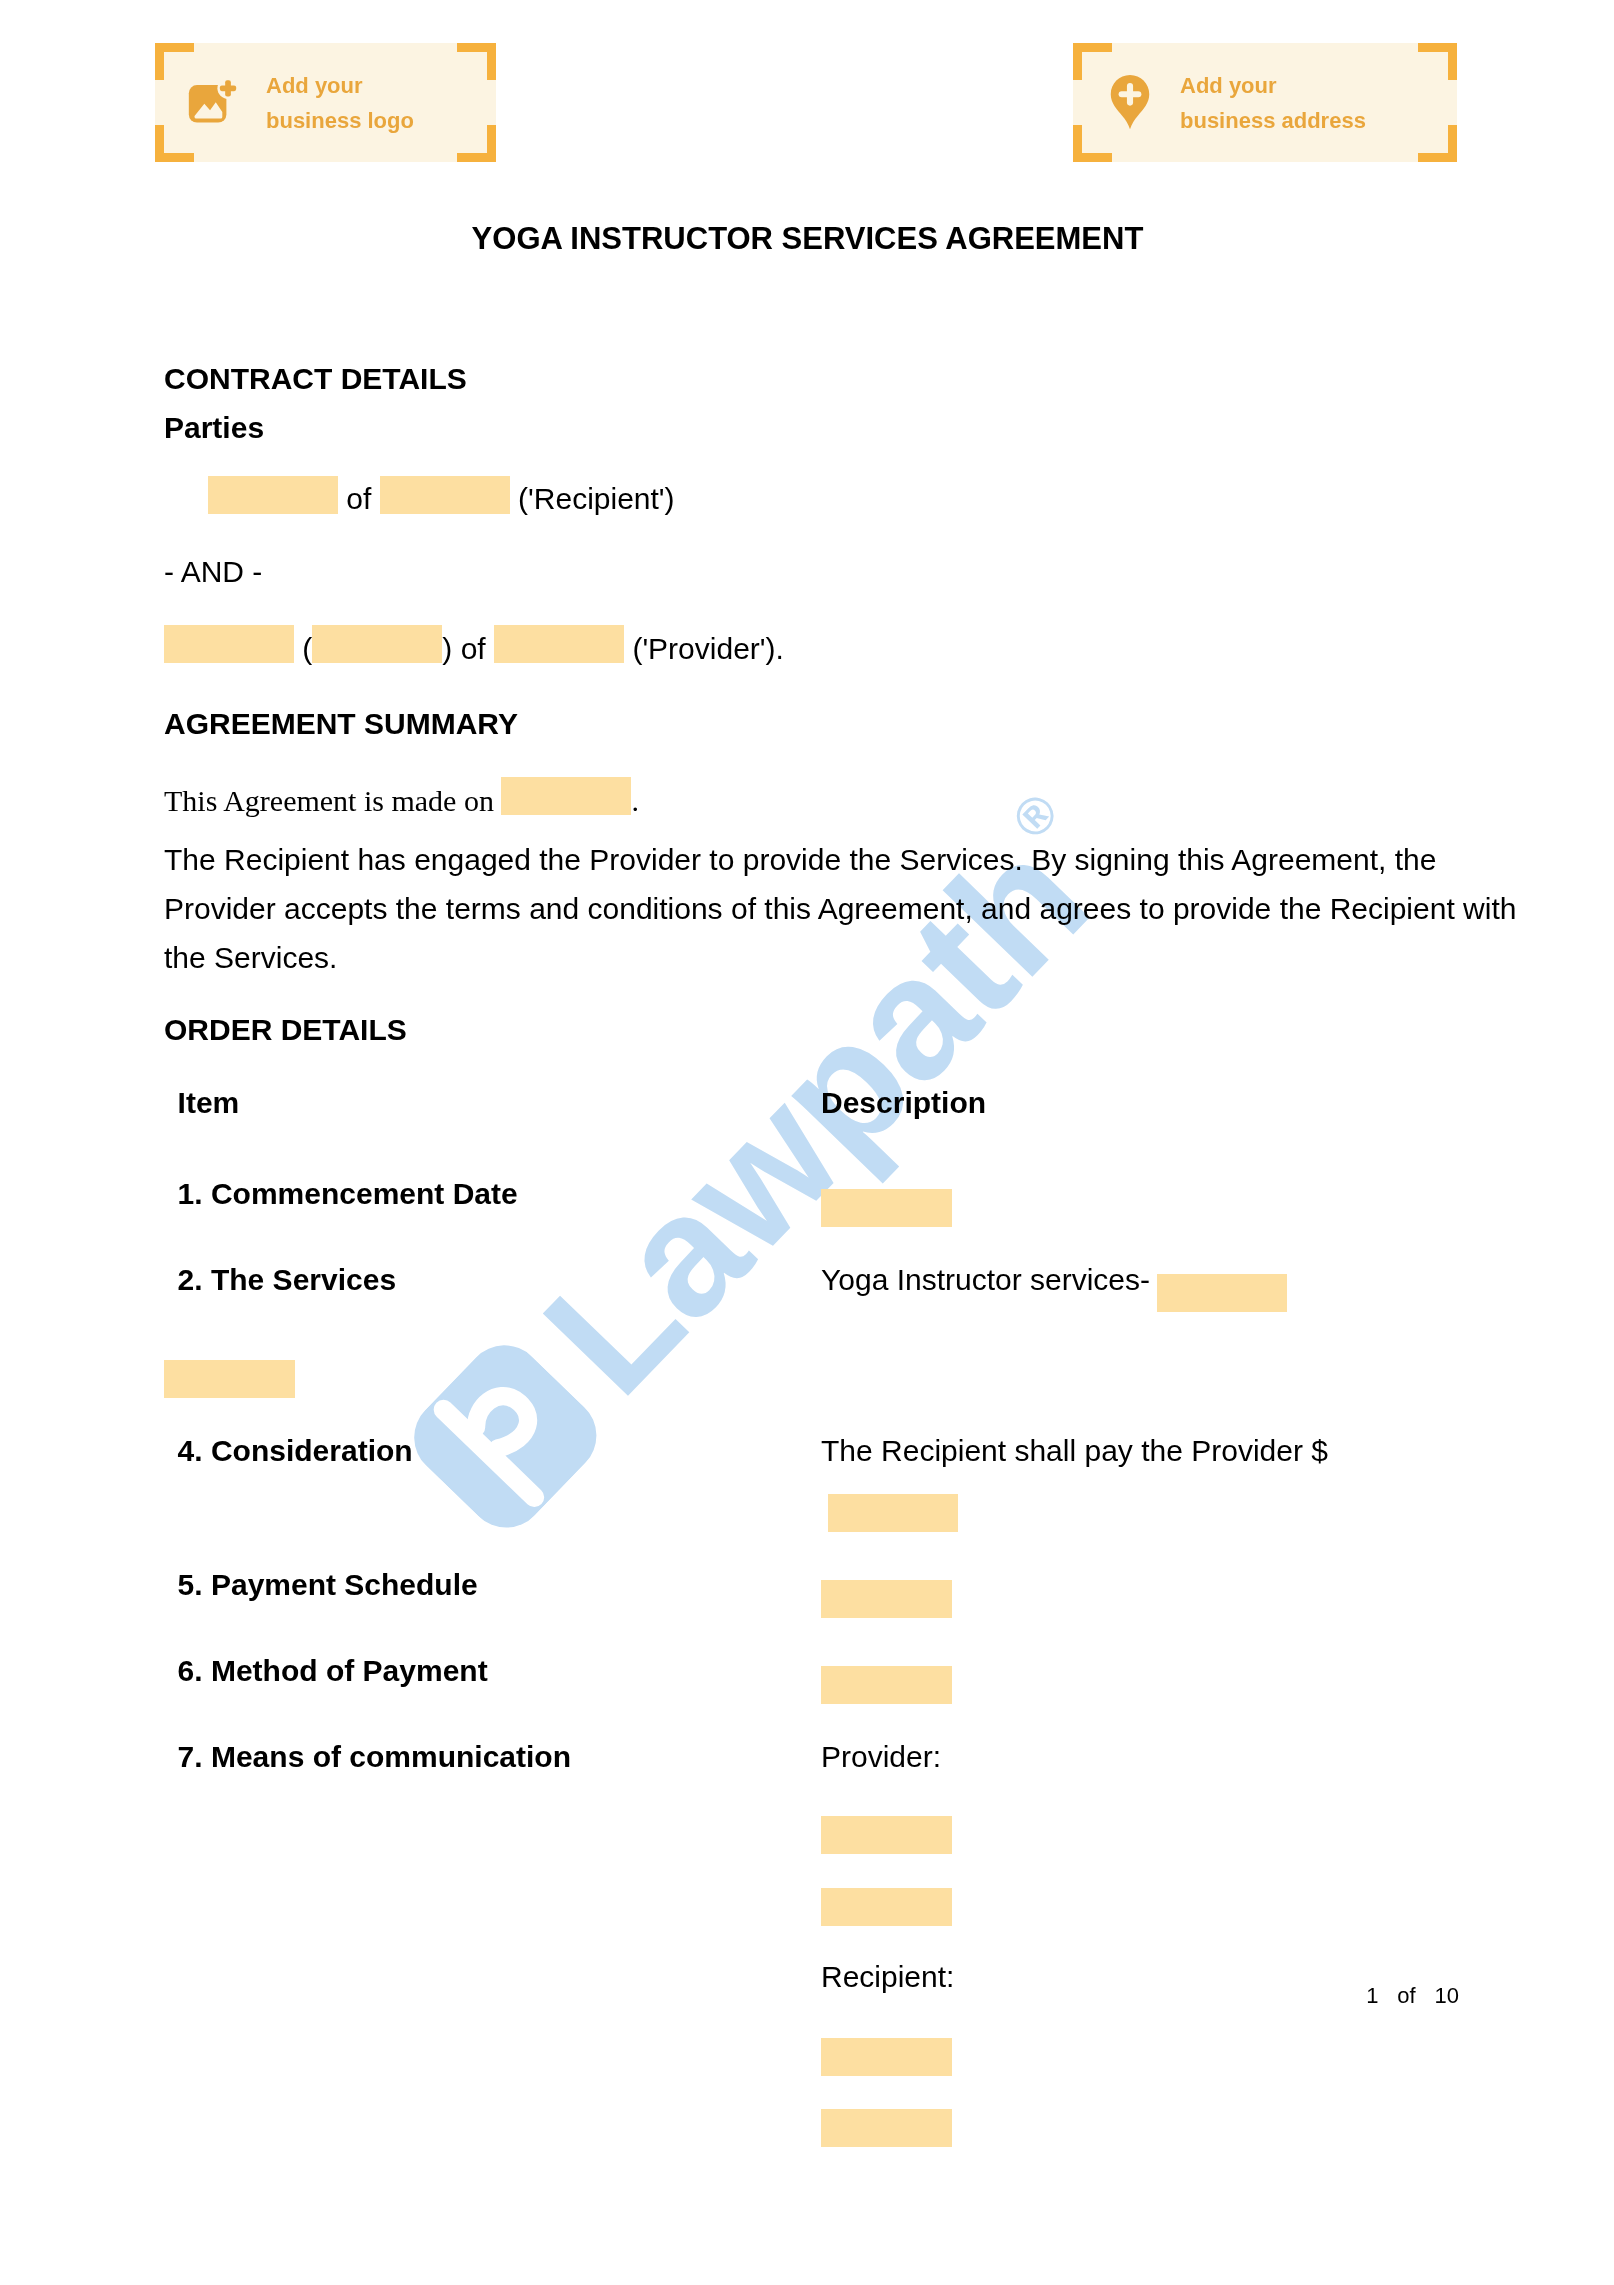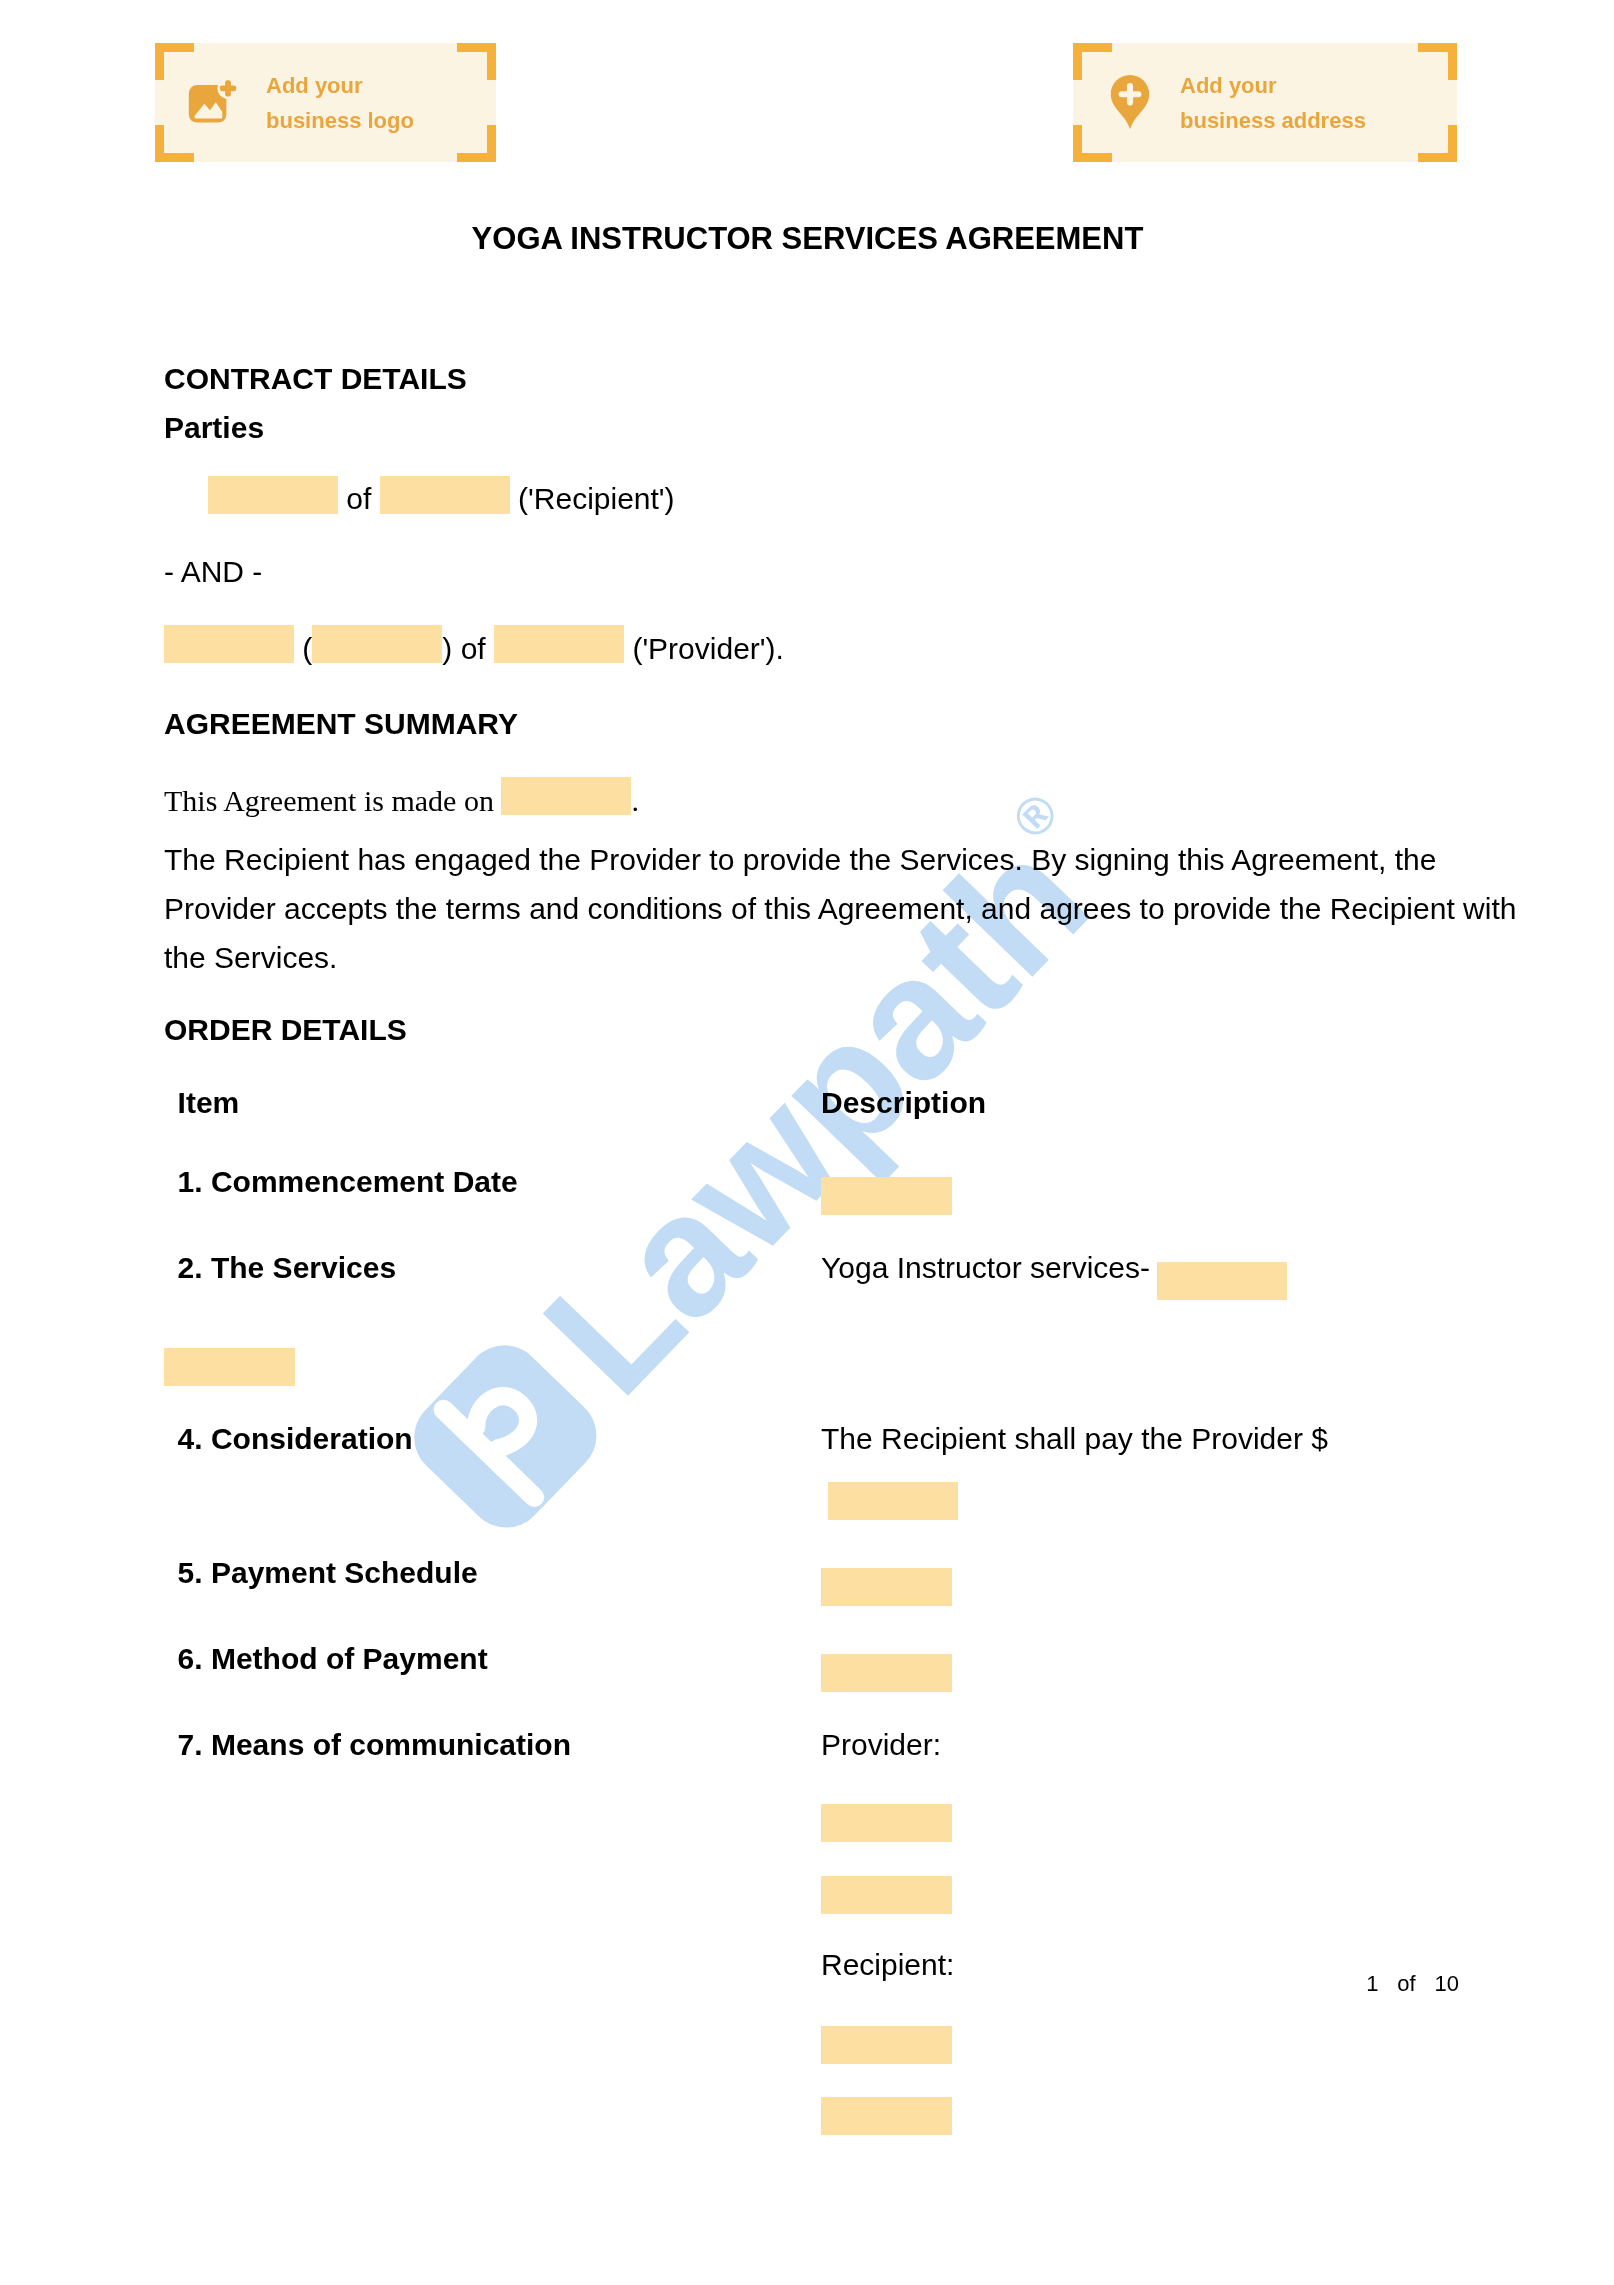--- a/index.html
+++ b/index.html
@@ -44,21 +44,21 @@
   .para-line { line-height:49px; white-space:nowrap; }
   
   .ph {
     display:inline-block; width:130px; height:38px; background:#FDDFA1;
     vertical-align:-4.5px;
   }
   .ph-low { vertical-align:-22px; margin-left:7.2px; }
   
   .order-table { margin-top:23.5px; }
   .t-row { display:flex; align-items:flex-start; min-height:49px; margin-bottom:28px; }
-  .t-row.header { margin-bottom:30px; }
+  .t-row.header { margin-bottom:42px; }
   .c-item { width:657px; box-sizing:border-box; padding-left:13.6px; line-height:49px; }
   .c-desc { flex:1; line-height:49px; }
   .c-desc > .ph.block { display:block; margin-top:20px; width:131px; }
   .stack .ph { display:block; width:131px; vertical-align:baseline; }
   .stack .ph.g1 { margin-top:35px; } .stack .ph.g2 { margin-top:34px; }
   .stack .ph.g3 { margin-top:37px; } .stack .ph.g4 { margin-top:33px; }
   .stack .sub-label { margin-top:26px; line-height:49px; }
   
   .footer {
     position:absolute; right:156px; bottom:138px;

